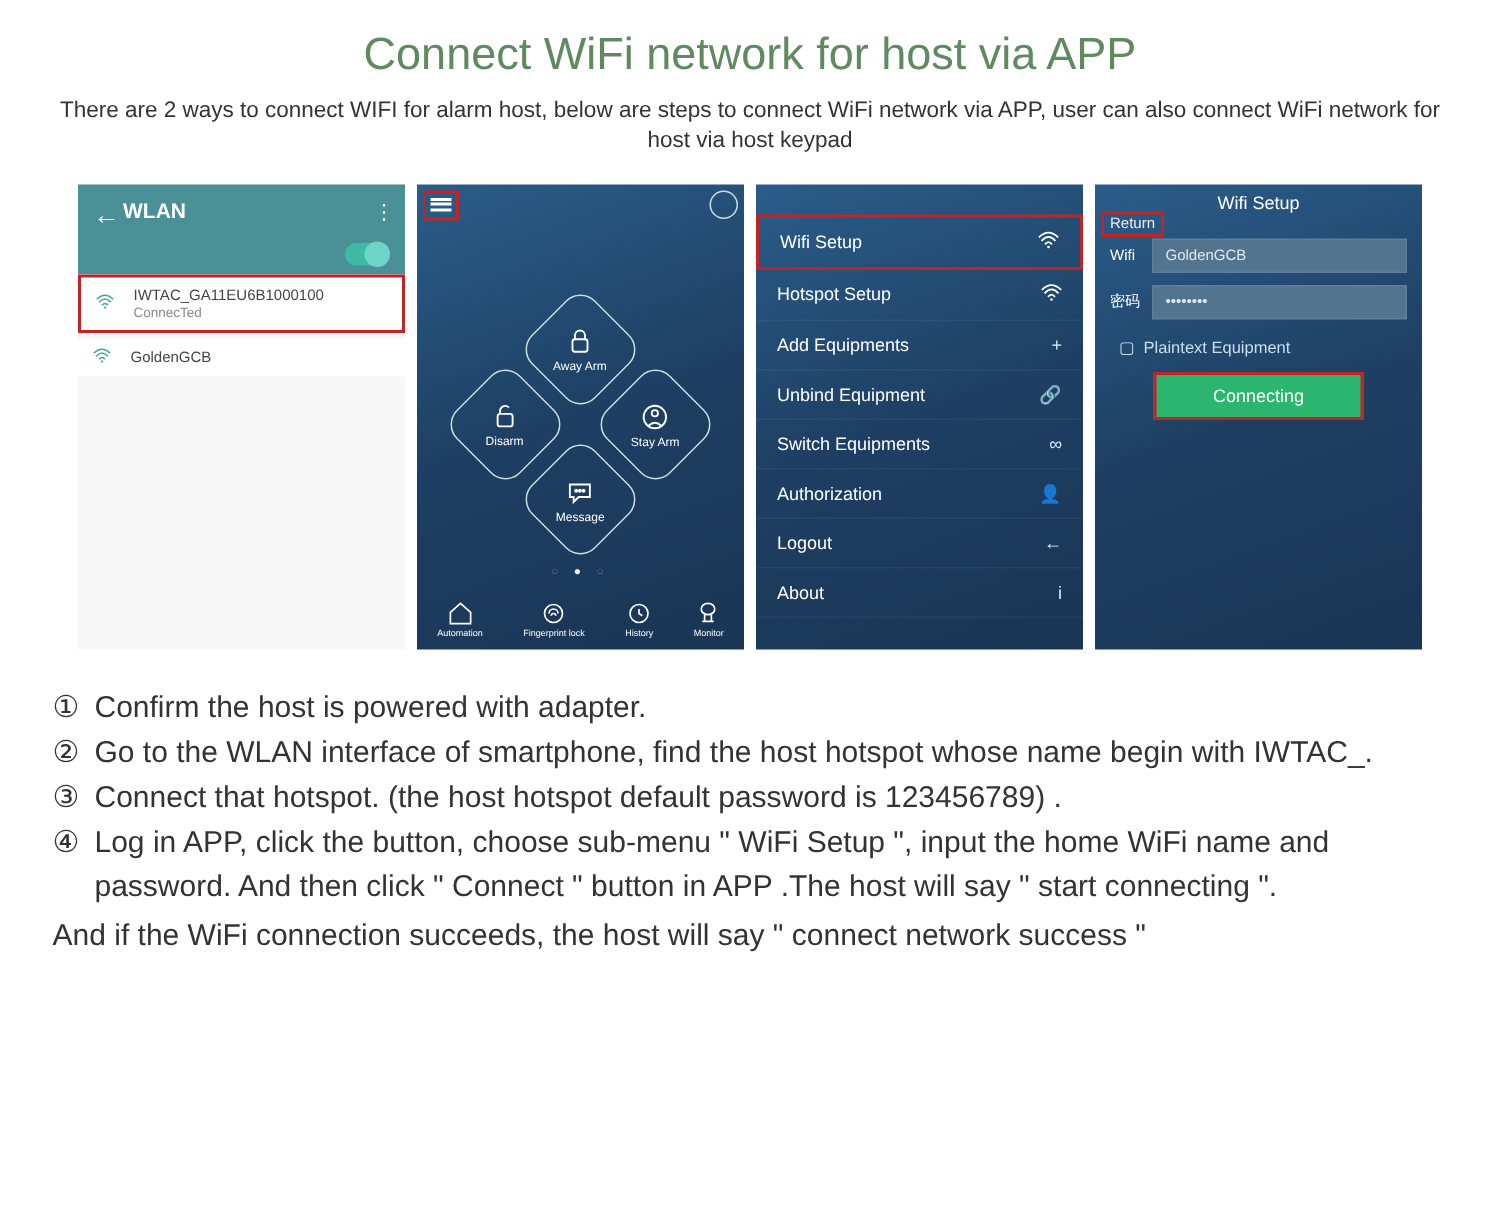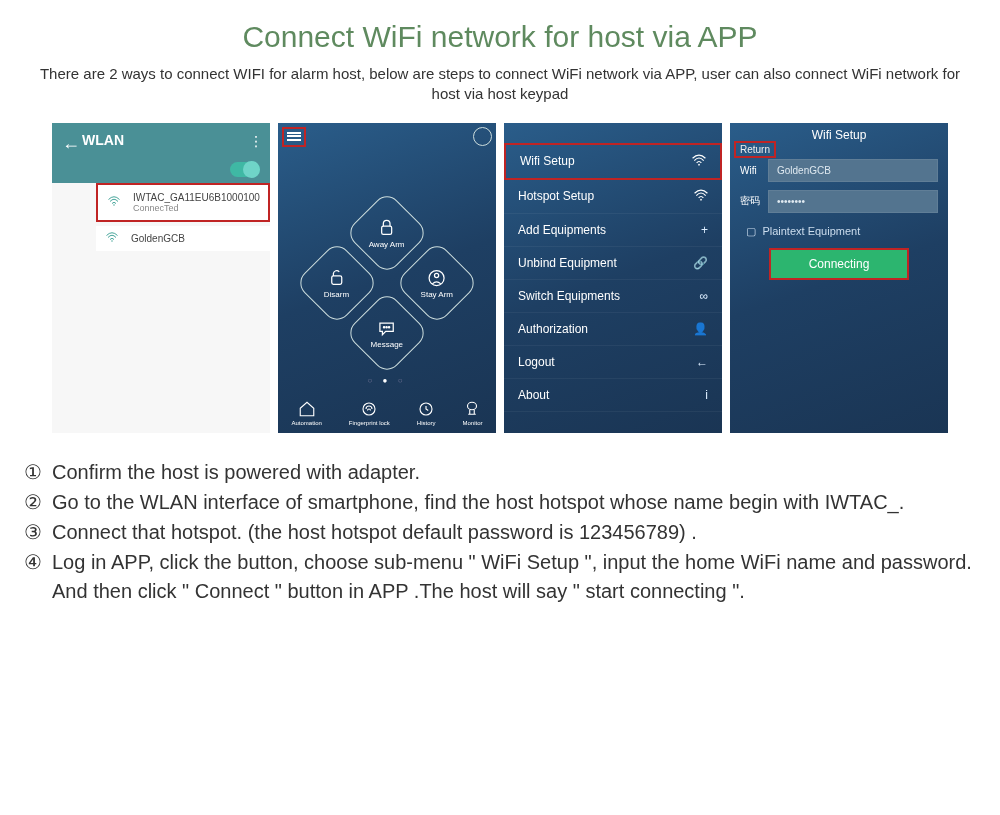--- a/index.html
+++ b/index.html
@@ -1,31 +1,31 @@
 <!DOCTYPE html>
 <html><head>
 <meta charset="utf-8">
 <style>
   * { box-sizing: border-box; margin: 0; padding: 0; }
   body { font-family: Arial, sans-serif; background: #fff; width: 1000px; }
-  .page { padding: 20px 24px 30px; }
+  .page { padding: 20px 35px 30px; }
   .title { color: #5f8a5f; font-size: 30px; font-weight: normal; text-align: center; margin-bottom: 10px; }
   .subtitle { color: #333; font-size: 15px; text-align: center; line-height: 1.35; margin-bottom: 18px; }
   .phones { display: flex; justify-content: center; gap: 8px; margin-bottom: 25px; }
   .phone { width: 218px; height: 310px; position: relative; }
   .phone.bg-grad { background: linear-gradient(160deg,#2a5d8a,#1e3f63 50%,#1a3554); }
   
   .p1 { background: #f7f7f7; }
   .p1-top { background: #4a9096; height: 60px; position: relative; }
   .p1-top .arrow { position: absolute; left: 10px; top: 10px; color: #fff; font-size: 18px; }
   .p1-top .lbl { position: absolute; left: 30px; top: 9px; color: #fff; font-size: 14px; font-weight: bold; }
   .p1-top .dots { position: absolute; right: 8px; top: 10px; color: #fff; font-size: 14px; letter-spacing: -1px; }
   .p1-top .toggle { position: absolute; right: 10px; bottom: 6px; width: 30px; height: 15px; background: #3fb8a4; border-radius: 8px; }
   .p1-top .toggle::after { content: ""; position: absolute; right: 0; top: -1px; width: 17px; height: 17px; background: #6fd4c8; border-radius: 50%; }
-  .p1-row { background: #fff; padding: 7px 10px 7px 35px; position: relative; font-size: 10px; margin-left: 44px; }
+  .p1-row { background: #fff; padding: 7px 10px 7px 35px; position: relative; font-size: 10px; }
   .p1-row.hl { border: 2px solid #c02424; }
   .p1-row .ico { position: absolute; left: 10px; top: 50%; transform: translateY(-50%); color: #46a59a; font-size: 12px; }
   .p1-row .name { color: #444; }
   .p1-row .sub { color: #888; font-size: 9px; }
   
   .p2-top { position: absolute; top: 4px; left: 4px; right: 4px; display: flex; justify-content: space-between; align-items: center; }
   .burger { width: 24px; height: 20px; border: 2px solid #c02424; display: flex; flex-direction: column; justify-content: space-around; padding: 3px; }
   .burger span { height: 2px; background: #fff; display: block; }
   .globe { width: 19px; height: 19px; border: 1.5px solid #cdd; border-radius: 50%; }
   .diamond { position: absolute; top: 80px; left: 50%; transform: translateX(-50%); width: 160px; height: 160px; }
@@ -245,14 +245,15 @@
       </div>
     </div>
 
   </div>
 
   <div class="ins">
     <div class="row"><span class="num">①</span><span>Confirm the host is powered with adapter.</span></div>
     <div class="row"><span class="num">②</span><span>Go to the WLAN interface of smartphone, find the host hotspot whose name begin with IWTAC_.</span></div>
     <div class="row"><span class="num">③</span><span>Connect that hotspot. (the host hotspot default password is 123456789) .</span></div>
     <div class="row"><span class="num">④</span><span>Log in APP, click the      button, choose sub-menu " WiFi Setup ", input the home WiFi name and password. And then click " Connect " button in APP .The host will say "  start connecting ".</span></div>
+    <div class="note">And if the WiFi connection succeeds, the host will say " connect network success "</div>
   </div>
 </div>
 
 </body></html>

